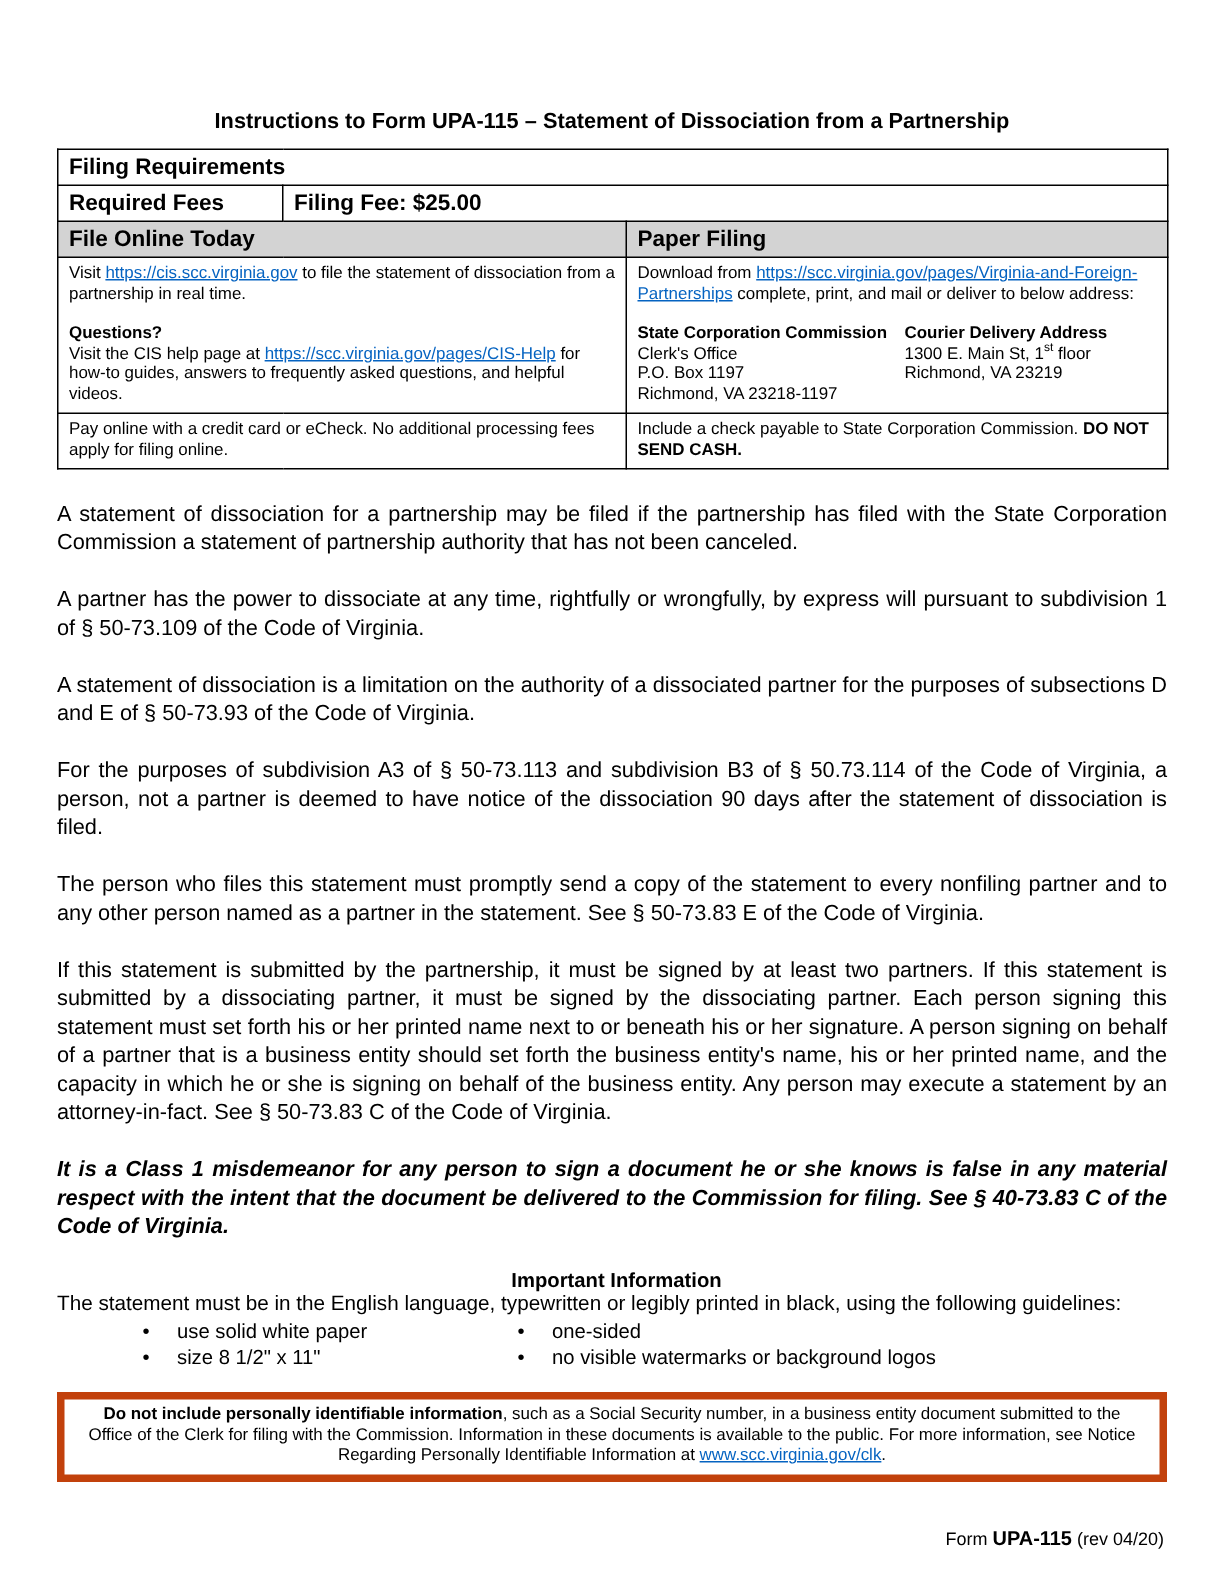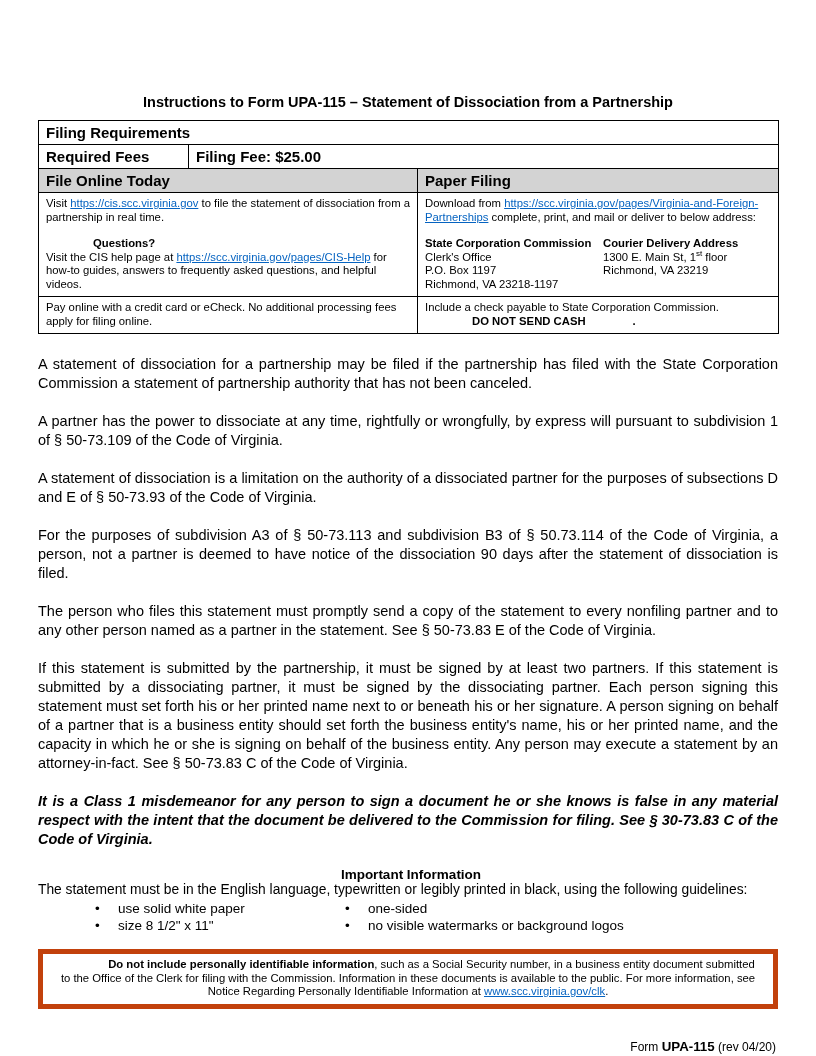--- a/index.html
+++ b/index.html
@@ -1,32 +1,32 @@
 <!DOCTYPE html>
 <html><head>
 <meta charset="utf-8">
 <style>
   * { margin:0; padding:0; box-sizing:border-box; }
   html,body { background:#ffffff; }
   .page {
     width:816px; height:1056px; margin:0 auto; background:#ffffff;
     font-family:"Liberation Sans", sans-serif; color:#000;
-    padding:94px 38px 0 38px; position:relative; overflow:hidden;
+    padding:73px 38px 0 38px; position:relative; overflow:hidden;
   }
   .doc-title {
     text-align:center; font-weight:bold; font-size:14.5px; margin-bottom:10px;
   }
   table.req { width:100%; border-collapse:collapse; table-layout:fixed; }
   table.req td { border:1px solid #000; vertical-align:top; }
   td.row-head { font-weight:bold; font-size:15px; padding:3px 7px; }
   td.col-head { font-weight:bold; font-size:15px; padding:3px 7px; background:#d3d3d3; }
   td.cell-body { font-size:11.3px; line-height:13.5px; padding:4px 7px 5px 7px; }
   .spacer-line { height:13px; }
   a.doc-link { color:#0563c1; text-decoration:underline; cursor:pointer; word-break:break-word; }
-  .bold { font-weight:bold;margin-left:47px; }
+  .bold { font-weight:bold; }
   .addr-block { display:flex; }
   .addr-col1 { width:178px; }
   .addr-col2 { flex:1; }
   .addr-title { font-weight:bold; }
   sup { font-size:8px; vertical-align:super; line-height:0; }
 
   .body-text { margin-top:21px; }
   .doc-paragraph {
     font-size:14.5px; line-height:19px; text-align:justify; margin-bottom:19px;
   }
@@ -116,21 +116,21 @@
   </tbody>
     </table>
 
   <div class="body-text">
     <p class="doc-paragraph">A statement of dissociation for a partnership may be filed if the partnership has filed with the State Corporation Commission a statement of partnership authority that has not been canceled.</p>
     <p class="doc-paragraph">A partner has the power to dissociate at any time, rightfully or wrongfully, by express will pursuant to subdivision 1 of § 50-73.109 of the Code of Virginia.</p>
     <p class="doc-paragraph">A statement of dissociation is a limitation on the authority of a dissociated partner for the purposes of subsections D and E of § 50-73.93 of the Code of Virginia.</p>
     <p class="doc-paragraph">For the purposes of subdivision A3 of § 50-73.113 and subdivision B3 of § 50.73.114 of the Code of Virginia, a person, not a partner is deemed to have notice of the dissociation 90 days after the statement of dissociation is filed.</p>
     <p class="doc-paragraph">The person who files this statement must promptly send a copy of the statement to every nonfiling partner and to any other person named as a partner in the statement.  See § 50-73.83 E of the Code of Virginia.</p>
     <p class="doc-paragraph">If this statement is submitted by the partnership, it must be signed by at least two partners.  If this statement is submitted by a dissociating partner, it must be signed by the dissociating partner.  Each person signing this statement must set forth his or her printed name next to or beneath his or her signature.  A person signing on behalf of a partner that is a business entity should set forth the business entity's name, his or her printed name, and the capacity in which he or she is signing on behalf of the business entity.  Any person may execute a statement by an attorney-in-fact.  See § 50-73.83 C of the Code of Virginia.</p>
-    <p class="misdemeanor">It is a Class 1 misdemeanor for any person to sign a document he or she knows is false in any material respect with the intent that the document be delivered to the Commission for filing.  See § 30-73.83 C of the Code of Virginia.</p>
+    <p class="misdemeanor">It is a Class 1 misdemeanor for any person to sign a document he or she knows is false in any material respect with the intent that the document be delivered to the Commission for filing.  See § 40-73.83 C of the Code of Virginia.</p>
   </div>
 
   <div>
     <div class="important-heading">Important Information</div>
     <div class="important-intro">The statement must be in the English language, typewritten or legibly printed in black, using the following guidelines:</div>
     <div class="bullets">
       <div class="bullet-col1">
         <div class="bullet-item">
           <span class="bullet-dot">•</span>
           <span>use solid white paper</span>

